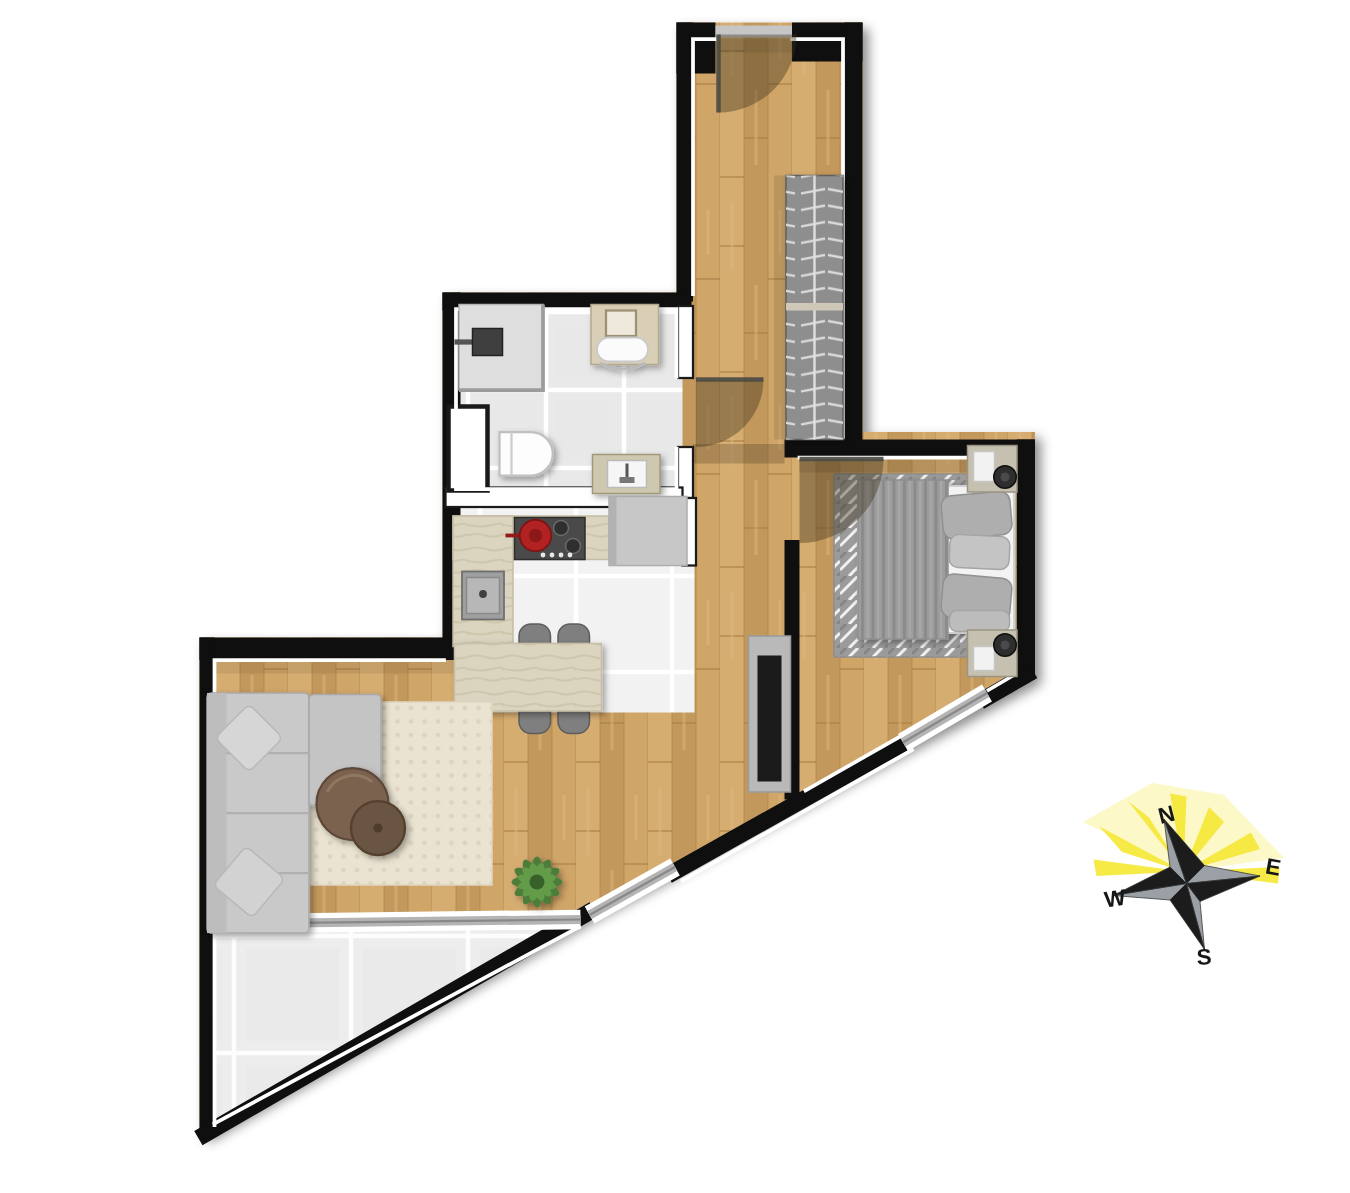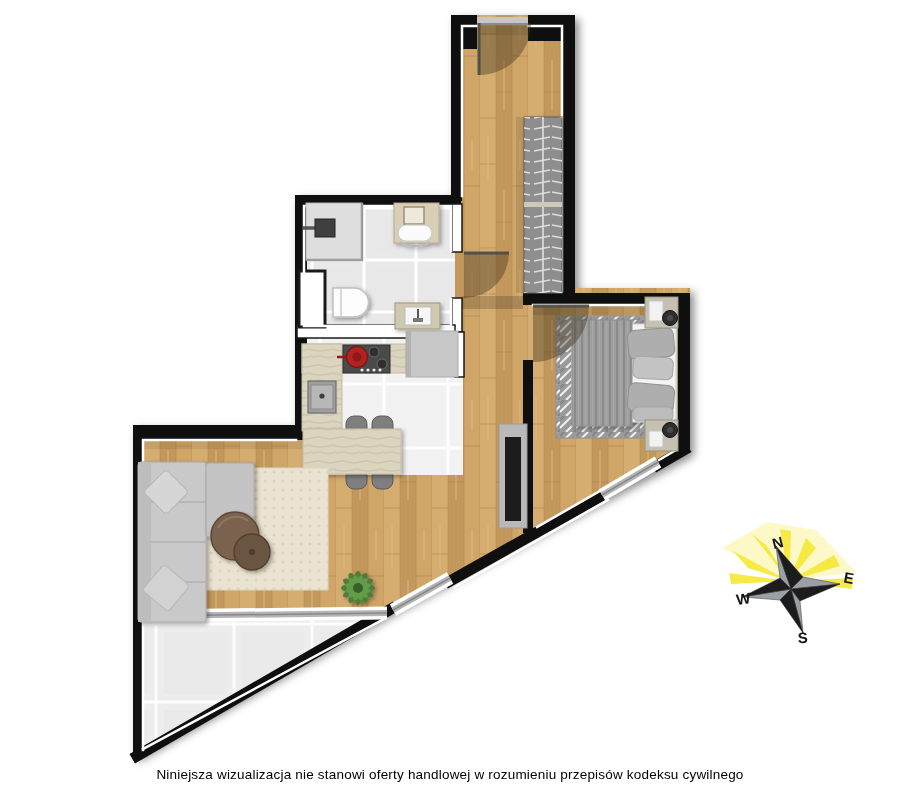--- a/index.html
+++ b/index.html
@@ -328,14 +328,13 @@
     </g>
     <g text-anchor="middle">
       <text class="compass-letter" x="779" y="548" transform="rotate(-14 779 548)">N</text>
       <text class="compass-letter" x="848" y="583" transform="rotate(10 848 583)">E</text>
       <text class="compass-letter" x="744" y="604" transform="rotate(-8 744 604)">W</text>
       <text class="compass-letter" x="803" y="643" transform="rotate(-3 803 643)">S</text>
     </g>
   </g>
 </svg>
 
-<div class="disclaimer">Niniejsza wizualizacja nie stanowi oferty handlowej w rozumieniu przepisów kodeksu cywilnego</div>
 </div>
 
 </body></html>

